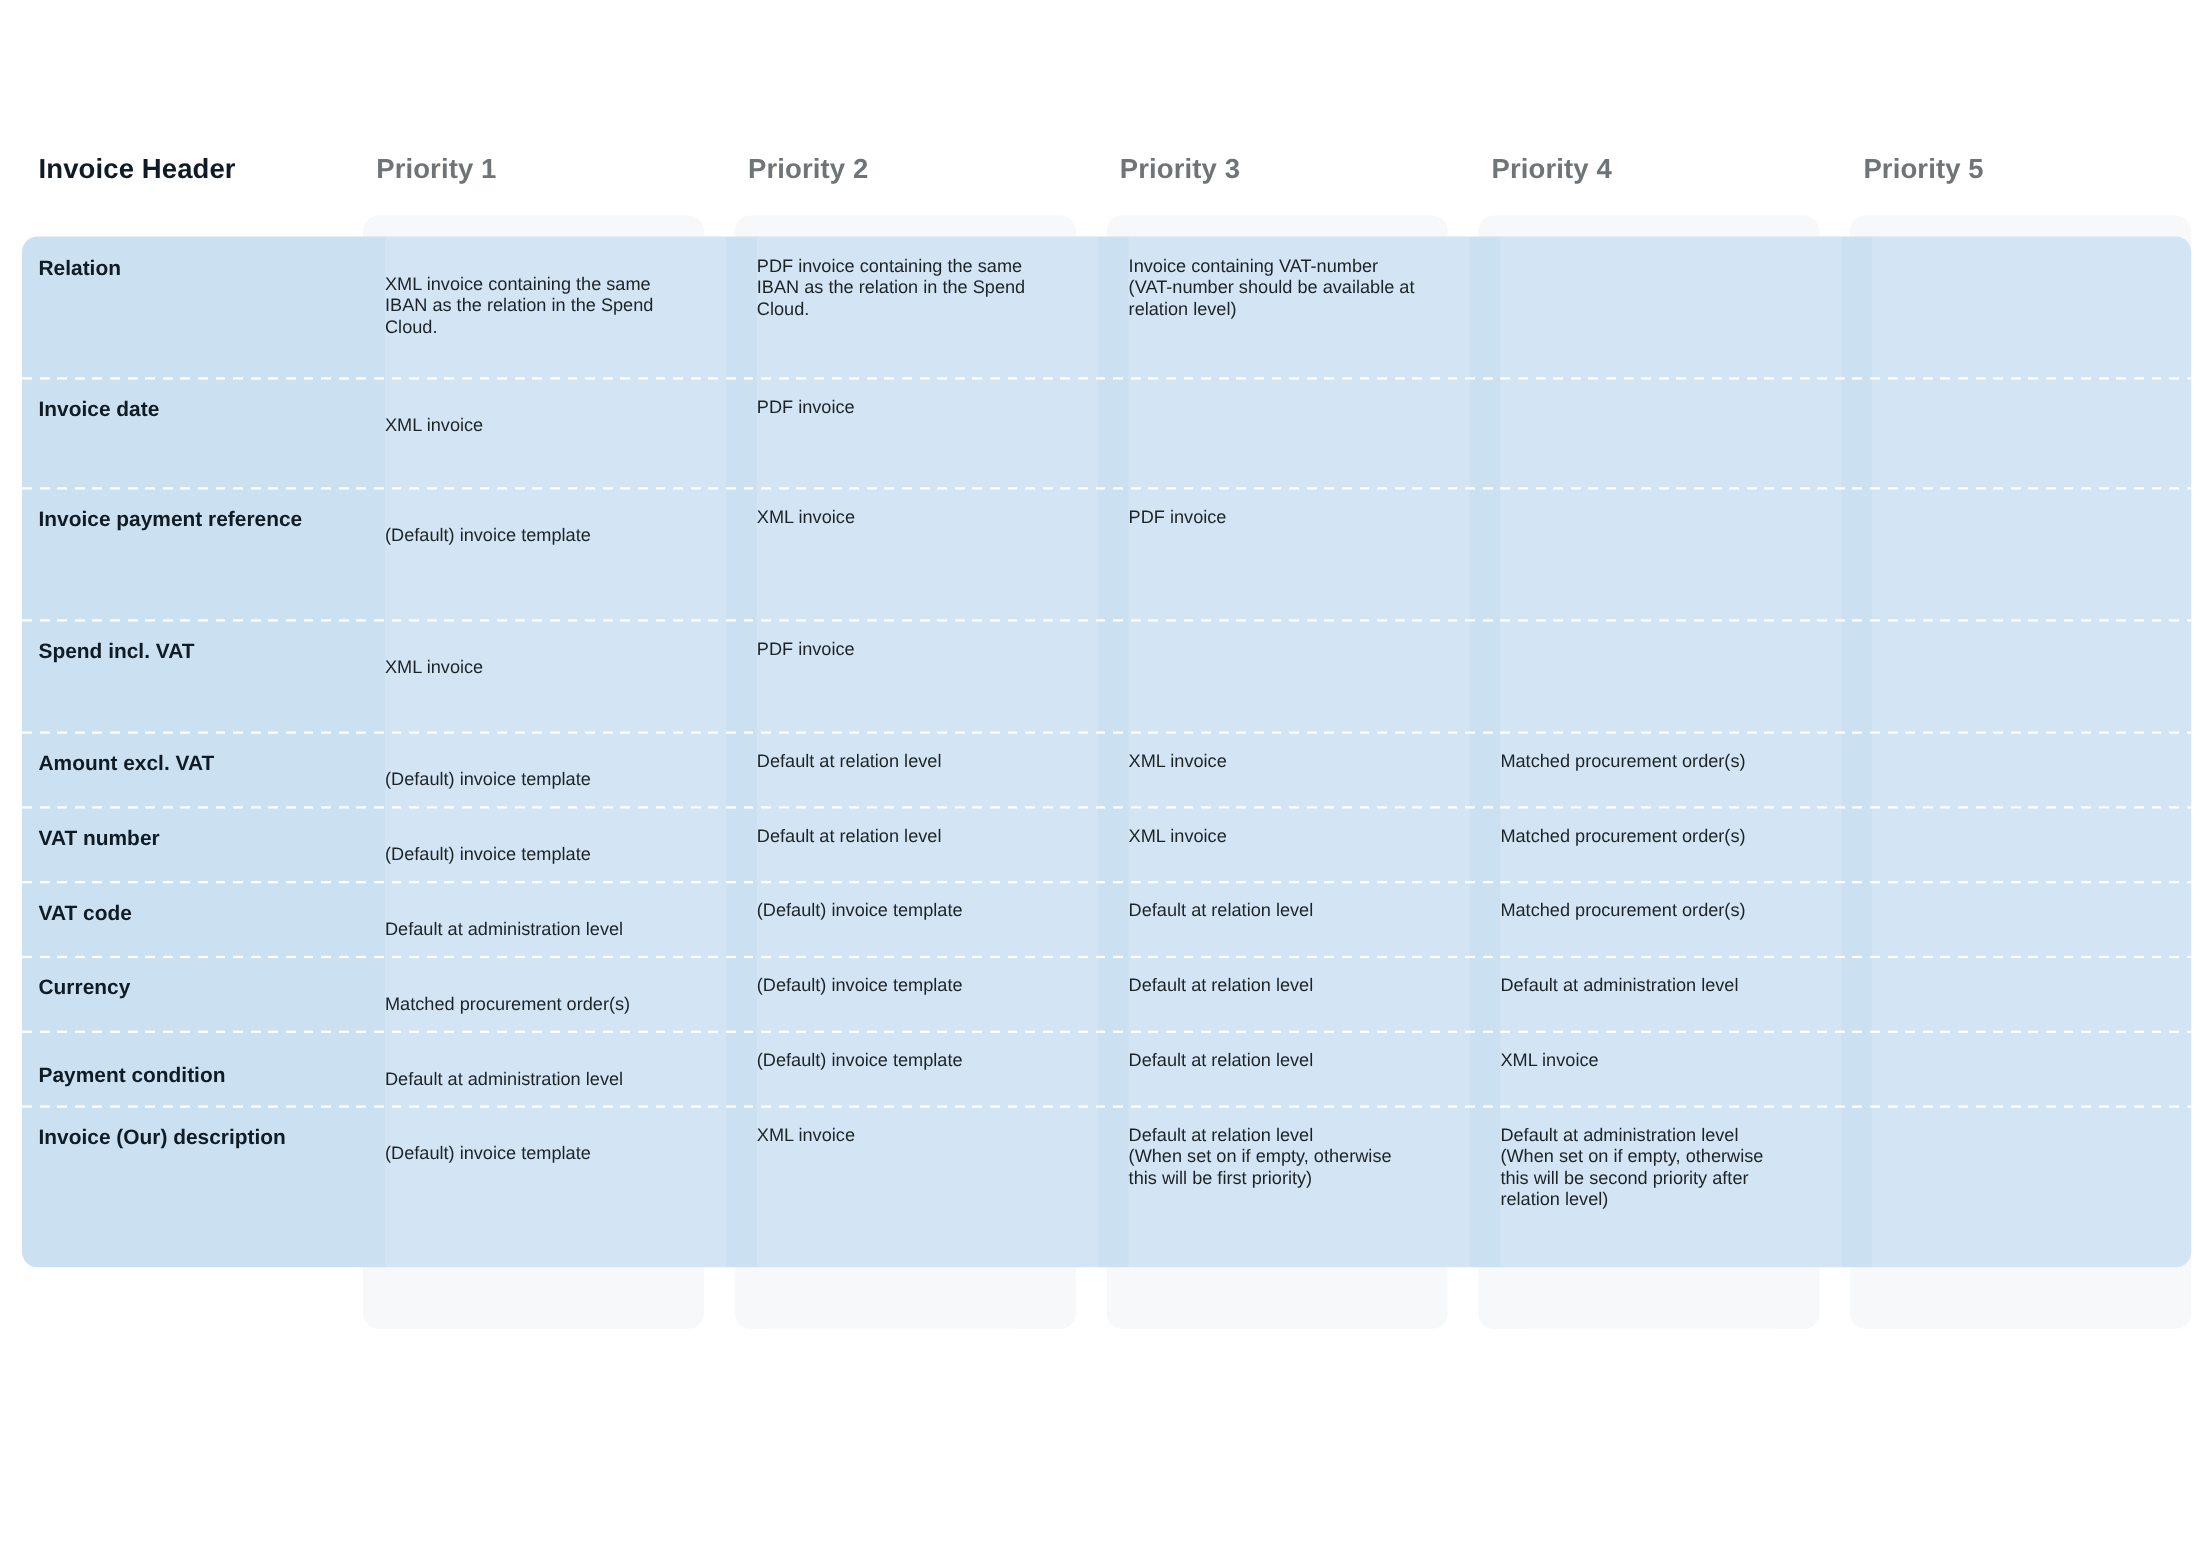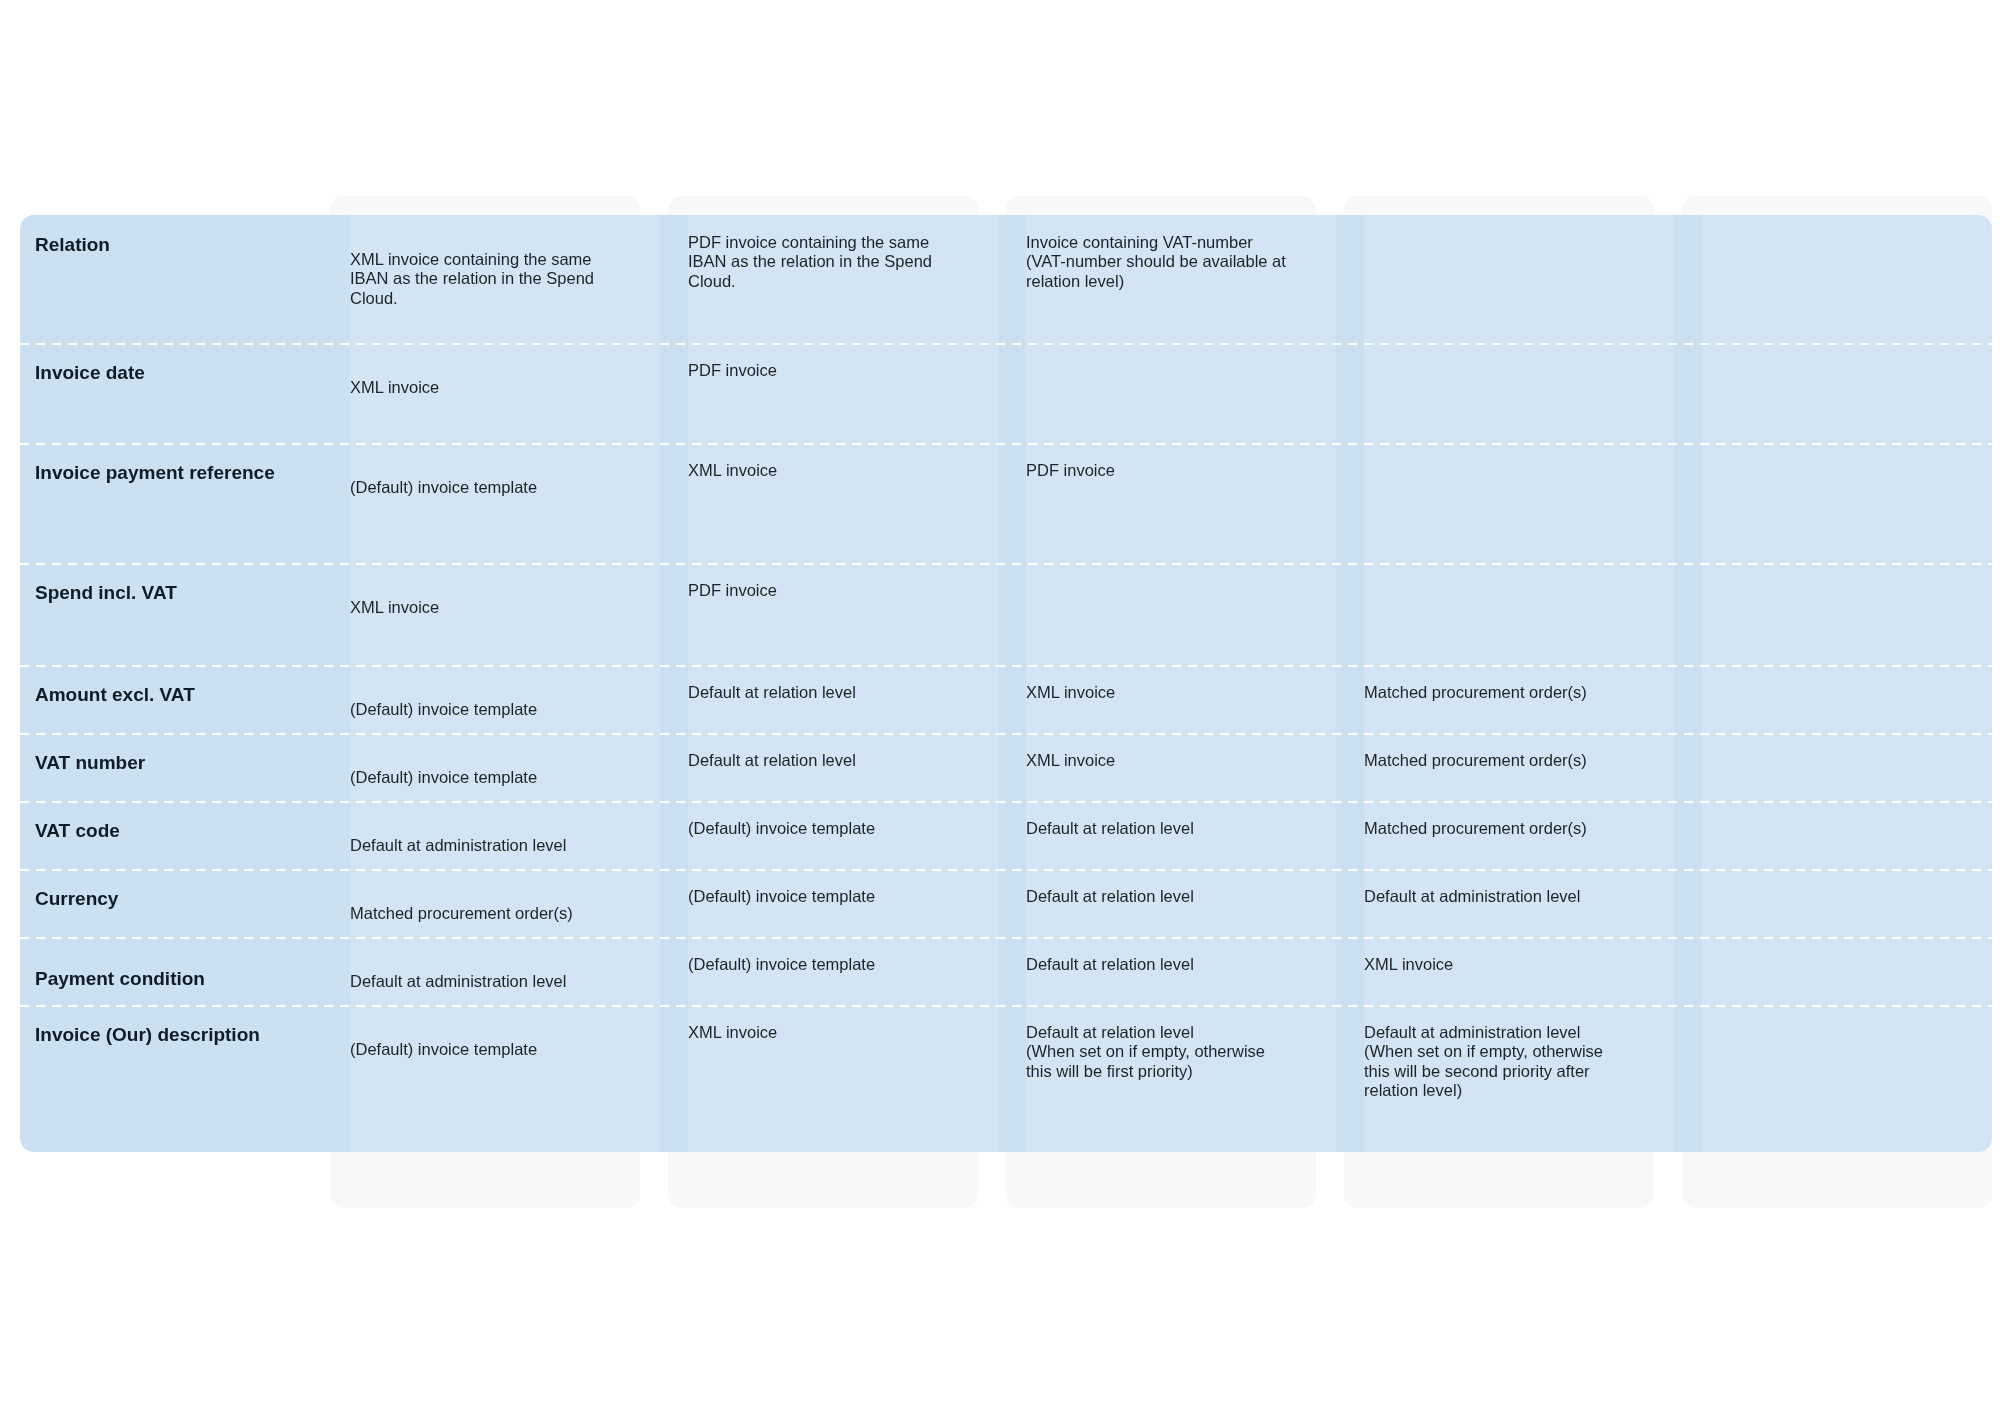--- a/index.html
+++ b/index.html
@@ -131,20 +131,28 @@
 <div class="sheet">
 
   <div class="band-layer" id="band-layer">
       <div class="band" style="left: 330px;"></div>
       <div class="band" style="left: 668px;"></div>
       <div class="band" style="left: 1006px;"></div>
       <div class="band" style="left: 1344px;"></div>
       <div class="band" style="left: 1682px;"></div>
     </div>
 
+  <div class="header-row">
+    <div class="h-cell h-label">Invoice Header</div>
+    <div class="h-cell h-prio" style="left:342px;">Priority 1</div>
+    <div class="h-cell h-prio" style="left:680px;">Priority 2</div>
+    <div class="h-cell h-prio" style="left:1018px;">Priority 3</div>
+    <div class="h-cell h-prio" style="left:1356px;">Priority 4</div>
+    <div class="h-cell h-prio" style="left:1694px;">Priority 5</div>
+  </div>
 
   <div class="table-body" id="table-body">
     <div class="col-tint" style="left:330px;"></div>
     <div class="col-tint" style="left:668px;"></div>
     <div class="col-tint" style="left:1006px;"></div>
     <div class="col-tint" style="left:1344px;"></div>
     <div class="col-tint" style="left:1682px;"></div>
     <div id="rows-host">
         <div class="row" style="height: 128px;">
           <div class="cell cell-label" style="top: 18px;">Relation</div>

